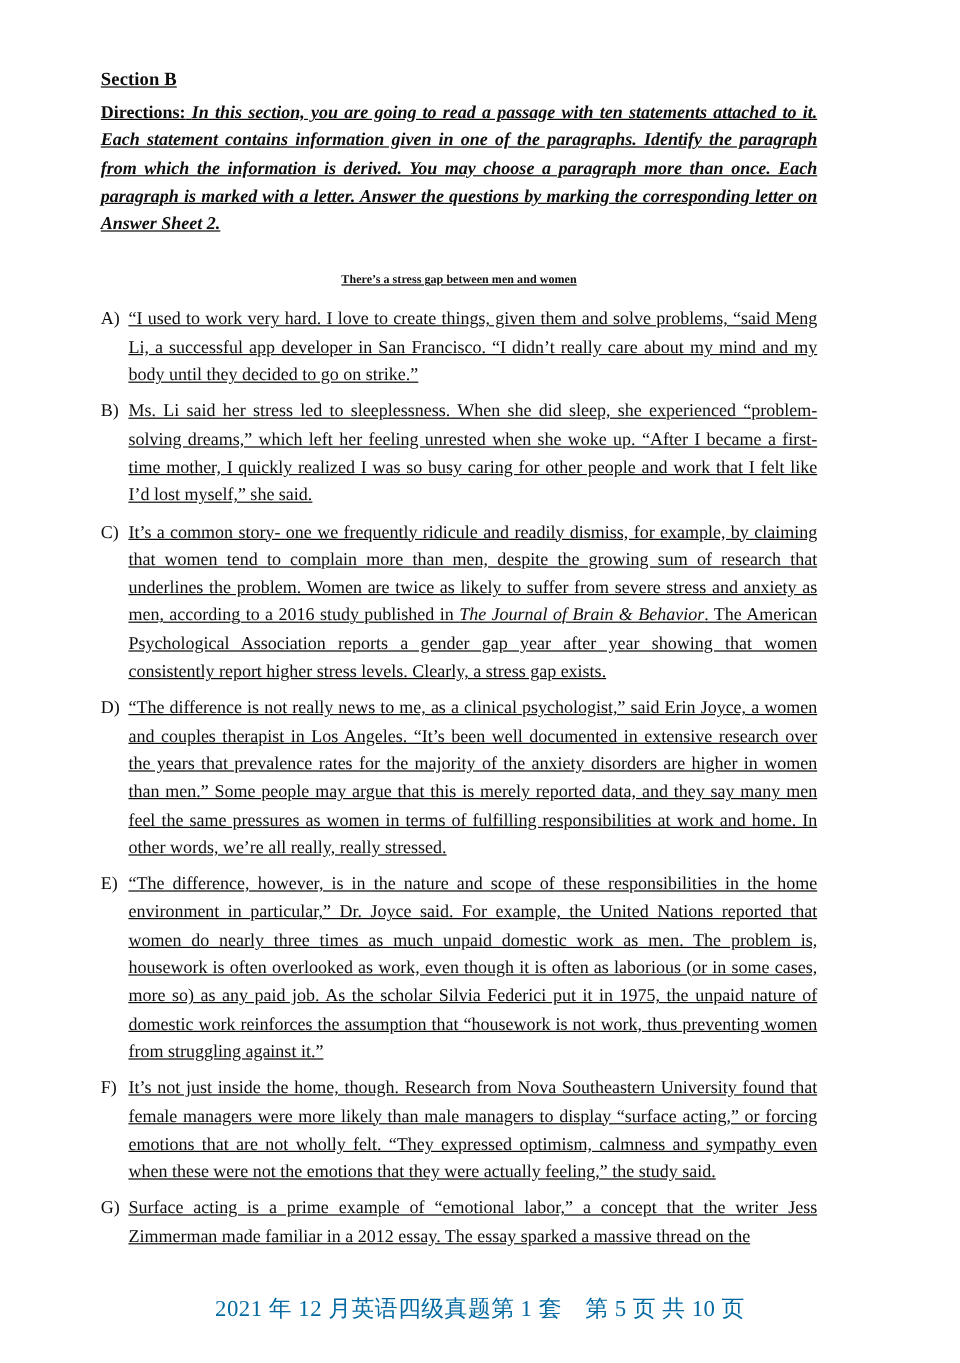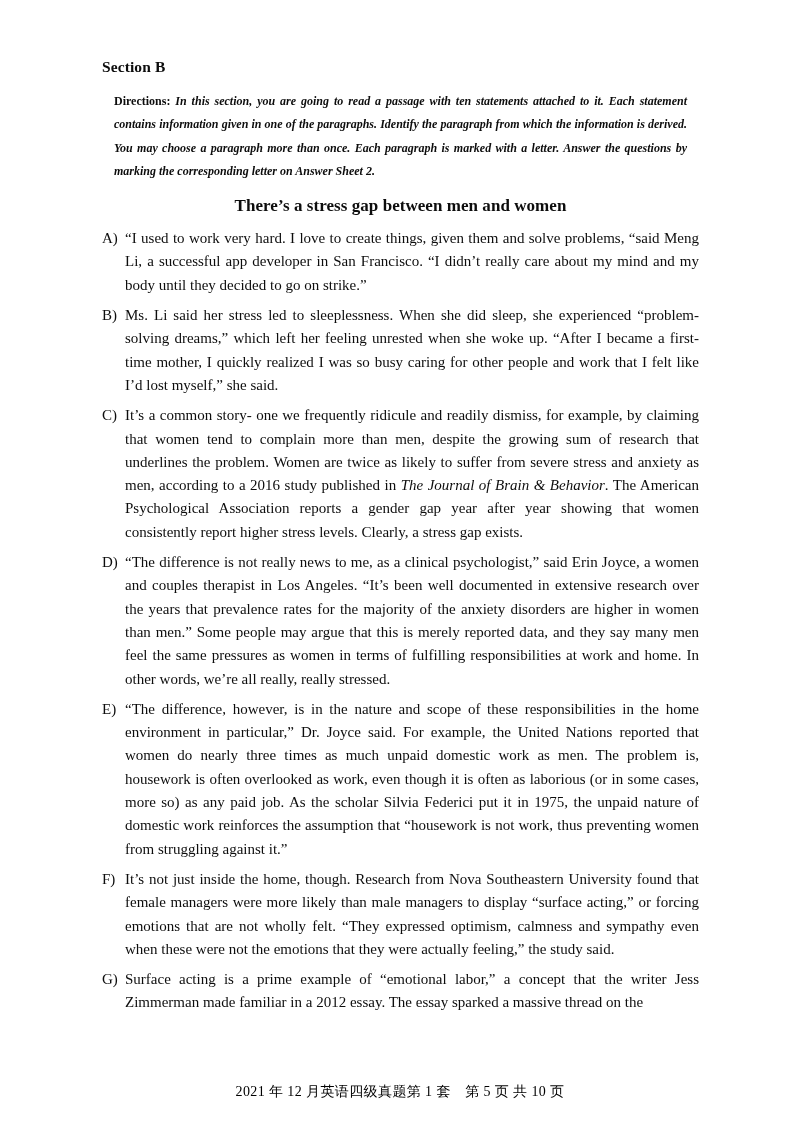--- a/index.html
+++ b/index.html
@@ -20,59 +20,60 @@
     position: absolute;
     left: 0;
     top: 0;
     width: 800px;
     height: 1136px;
     background: #ffffff;
   }
 
   .content {
     position: absolute;
-    left: 102px;
+    left: 84px;
     top: 56px;
     width: 597px;
+    text-decoration: underline;
   }
 
   .section-heading {
     font-size: 15.5px;
     font-weight: bold;
     line-height: 22px;
     margin: 0 0 5px 0;
     letter-spacing: 0.1px;
   }
 
   .directions {
-    font-size: 12px;
+    font-size: 15px;
     line-height: 23.3px;
     text-align: justify;
     text-justify: inter-word;
-    margin: 12px;
+    margin: 0;
   }
   .directions .dir-label {
     font-weight: bold;
     font-style: normal;
   }
   .directions .dir-body {
     font-style: italic;
     font-weight: bold;
   }
   .directions .dir-sheet {
     font-style: italic;
     font-weight: bold;
   }
 
   .passage-title {
-    font-size: 17px;
+    font-size: 10px;
     font-weight: bold;
     text-align: center;
     line-height: 22px;
-    margin: 6px 0 10px 0;
+    margin: 24px 0 10px 0;
     letter-spacing: 0.05px;
   }
 
   .para {
     position: relative;
     padding-left: 23px;
     font-size: 15px;
     line-height: 23.3px;
     text-align: justify;
     text-justify: inter-word;
@@ -96,24 +97,24 @@
   .para-text i {
     font-style: italic;
   }
 
   .footer {
     position: absolute;
     left: 0;
     top: 1082px;
     width: 800px;
     text-align: center;
-    font-size: 14px;
+    font-size: 19px;
     line-height: 20px;
     letter-spacing: 0.4px;
-    color: #000000;
+    color: #0369a1;
   }
 </style>
 </head>
 <body>
 
 <div class="page">
   <div class="content">
 
     <h1 class="section-heading">Section B</h1>
 

